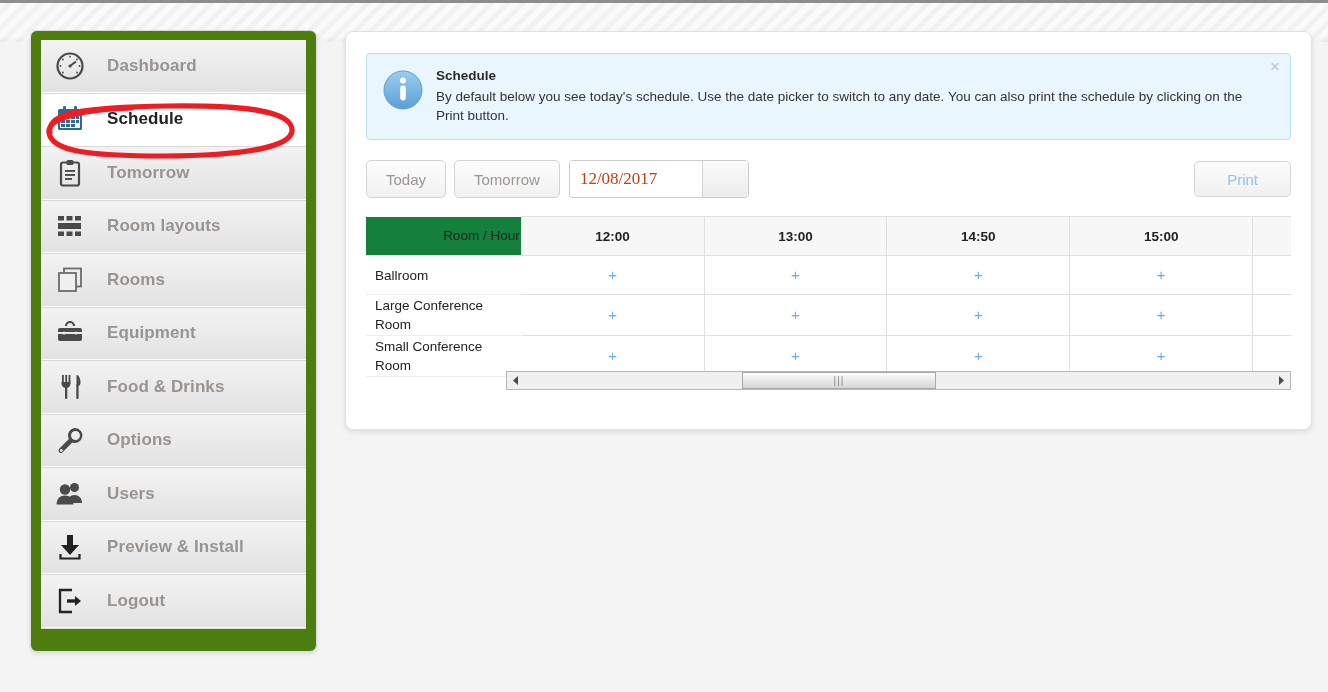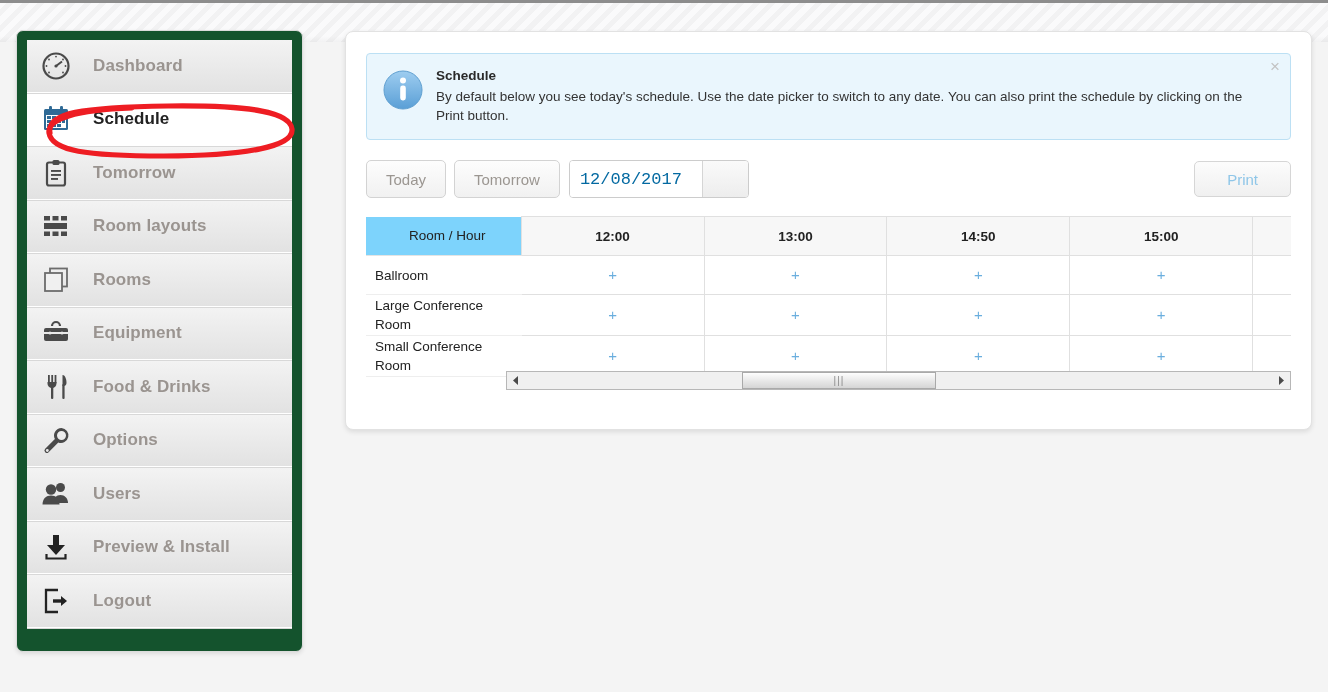--- a/index.html
+++ b/index.html
@@ -29,23 +29,23 @@
   }
   .topband:after {
     content: "";
     position: absolute; left: 0; bottom: 0; width: 100%; height: 6px;
     background: linear-gradient(to bottom, rgba(0,0,0,0.0), rgba(0,0,0,0.035));
   }
 
   
   .sidebar {
     position: absolute;
-    left: 16px; top: 30px;
+    left: 30px; top: 30px;
     width: 287px; height: 622px;
-    background: #14532d;
+    background: #4d7c0f;
     border: 1px solid #dcdcdc;
     border-radius: 7px;
     box-shadow: 0 2px 4px rgba(0,0,0,0.10);
     padding: 9px 10px;
   }
   .nav { list-style: none; margin: 0; padding: 0; }
   .nav-item {
     position: relative;
     display: flex; align-items: center;
     height: 52.5px;
@@ -150,23 +150,23 @@
     border: 1px solid #ccc;
     border-radius: 4px;
     background: #fff;
     overflow: hidden;
   }
   .dateinput {
     border: 0; outline: 0;
     height: 36px; width: 132px;
     padding: 0 10px;
     font-size: 17px;
-    color: #0369a1;
+    color: #c2410c;
     background: #fff;
-    font-family: Liberation Mono, monospace;
+    font-family: Liberation Serif, serif;
   }
   .datebtn {
     width: 34px; height: 36px;
     display: flex; align-items: center; justify-content: center;
     background: linear-gradient(to bottom, #fafafa, #ededed);
     border-left: 1px solid #d5d5d5;
     cursor: pointer;
     padding-left: 45px;
   }
   .print-btn {
@@ -203,22 +203,22 @@
   }
   table.sched thead th {
     background: #f7f7f7;
     height: 39px;
     font-weight: bold;
     color: #222;
     text-align: center;
     border-top: 1px solid #e0e0e0;
   }
   table.sched thead th.roomcol {
-    background: #7dd3fc;
-    text-align: center;
+    background: #15803d;
+    text-align: right;
     padding-left: 9px;
     font-weight: normal;
     color: #222;
     border-top: none;
     border-bottom: 1px solid #e4e4e4;
   }
   .roomcol { width: 140px; }
   .hourcol { width: 165px; }
   table.sched tbody td {
     height: 39px;

